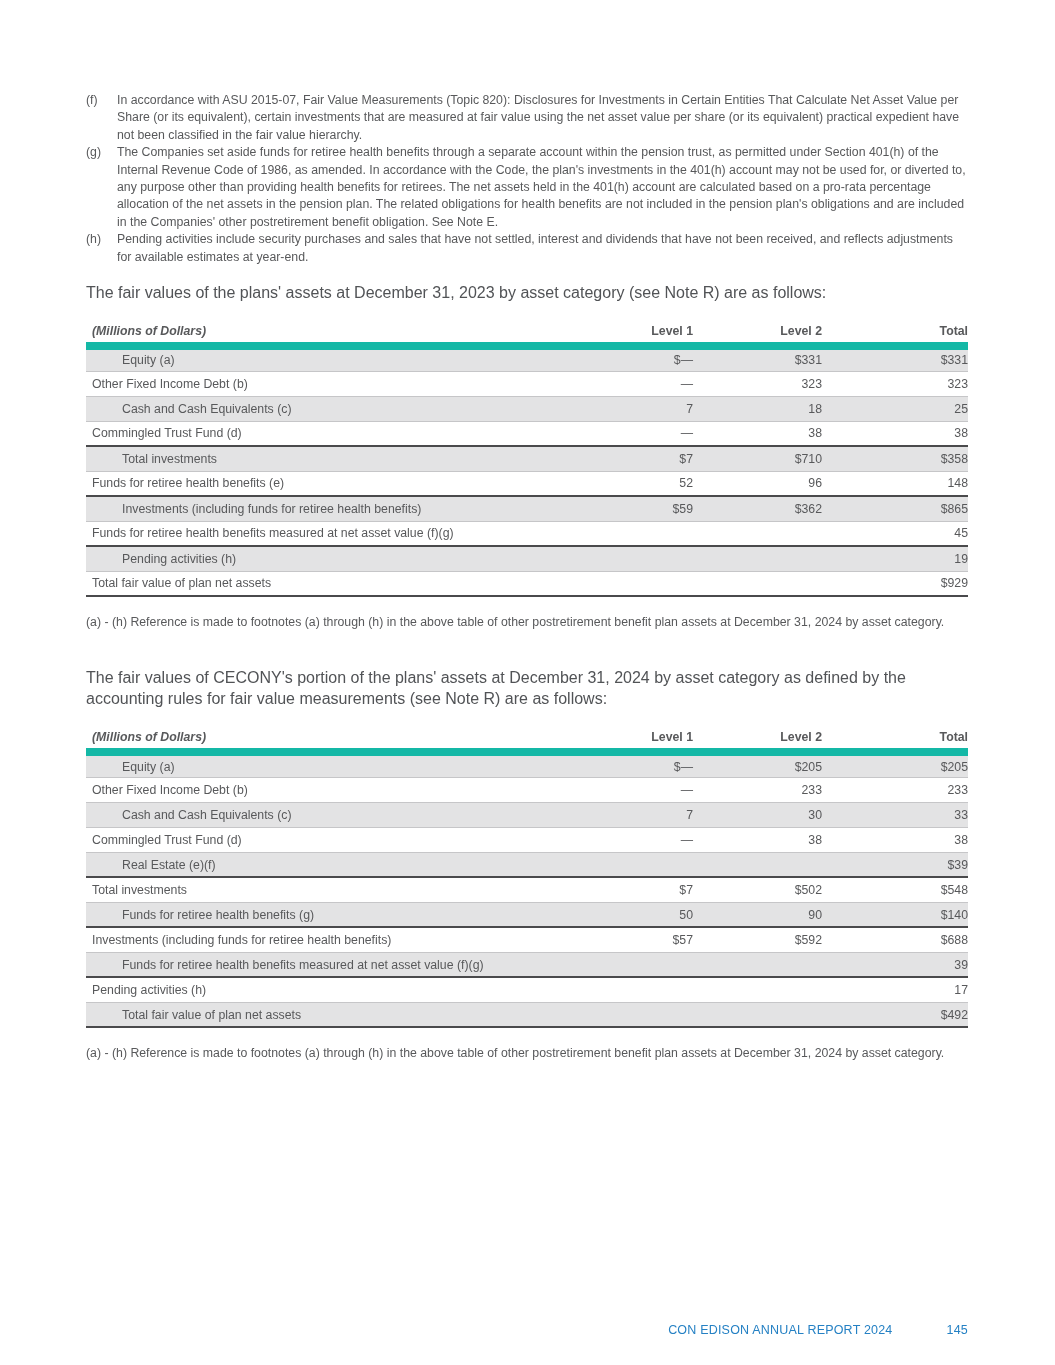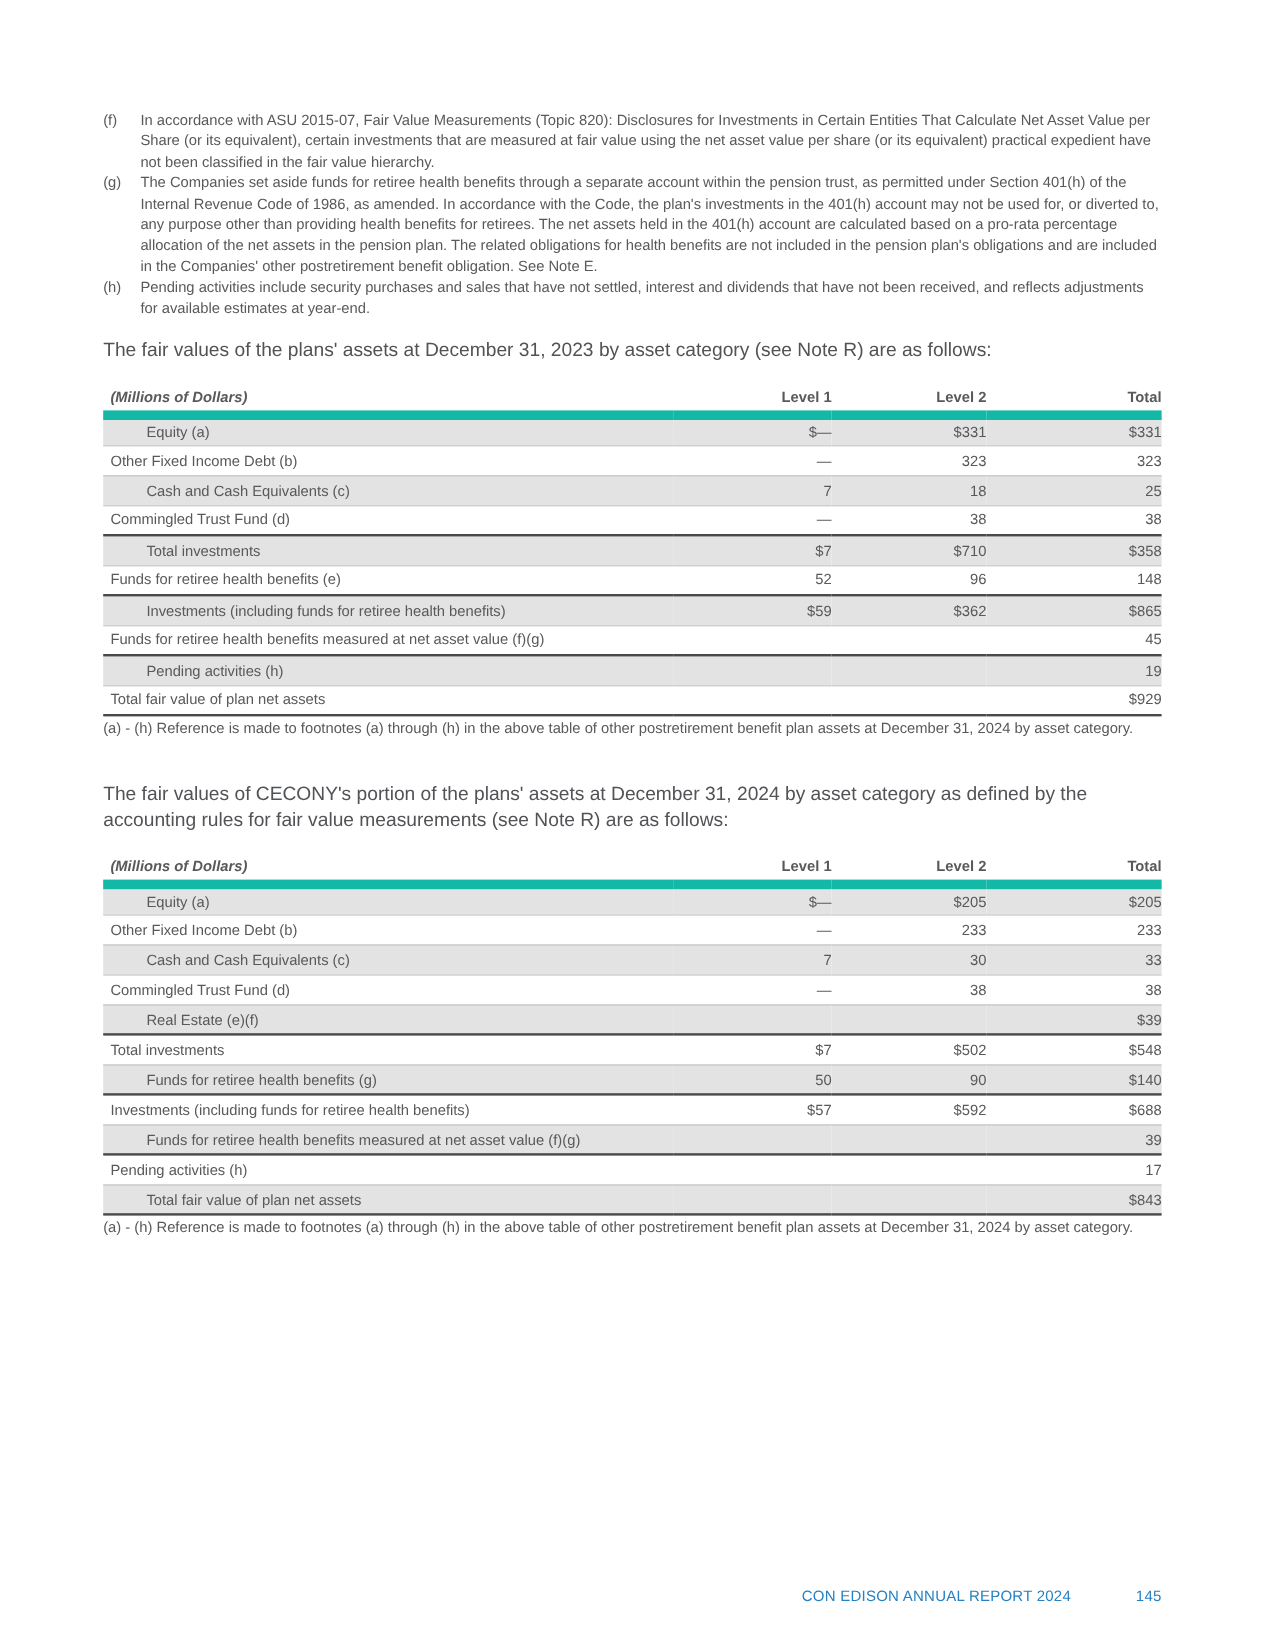--- a/index.html
+++ b/index.html
@@ -56,21 +56,21 @@
   th.col-l1, td.l1 { width: 132px; }
   th.col-l2, td.l2 { width: 129px; }
   th.col-total, td.total { width: 146px; padding-right: 5px; }
   tr.shaded td { background: #e3e3e4; padding-left: 36px; }
   table.fv-table tbody tr td { border-bottom: 1px solid #c6c6c8; }
   table.fv-table tbody tr.strong td { border-bottom: 2px solid #4a4a4c; }
   
   .table-footnote {
     font-size: 12.3px;
     line-height: 17.4px;
-    margin-top: 2px;
+    margin-top: 17px;
   }
   .section + .section { margin-top: 0; }
   .section-2 .section-heading { margin-top: 36px; }
   
   .page-footer {
     position: absolute;
     right: 87px; bottom: 28px;
     display: flex;
     align-items: baseline;
     gap: 54px;
@@ -245,21 +245,21 @@
           <tr>
             <td class="label">Pending activities (h)</td>
             <td class="num l1"></td>
             <td class="num l2"></td>
             <td class="num total">17</td>
           </tr>
           <tr class="shaded strong">
             <td class="label">Total fair value of plan net assets</td>
             <td class="num l1"></td>
             <td class="num l2"></td>
-            <td class="num total">$843</td>
+            <td class="num total">$492</td>
           </tr>
         </tbody>
     </table>
     <p class="table-footnote">(a) - (h) Reference is made to footnotes (a) through (h) in the above table of other postretirement benefit plan assets at December 31, 2024 by asset category.</p>
   </div>
 
 </div>
 
 <div class="page-footer">
   <span>CON EDISON ANNUAL REPORT 2024</span>

